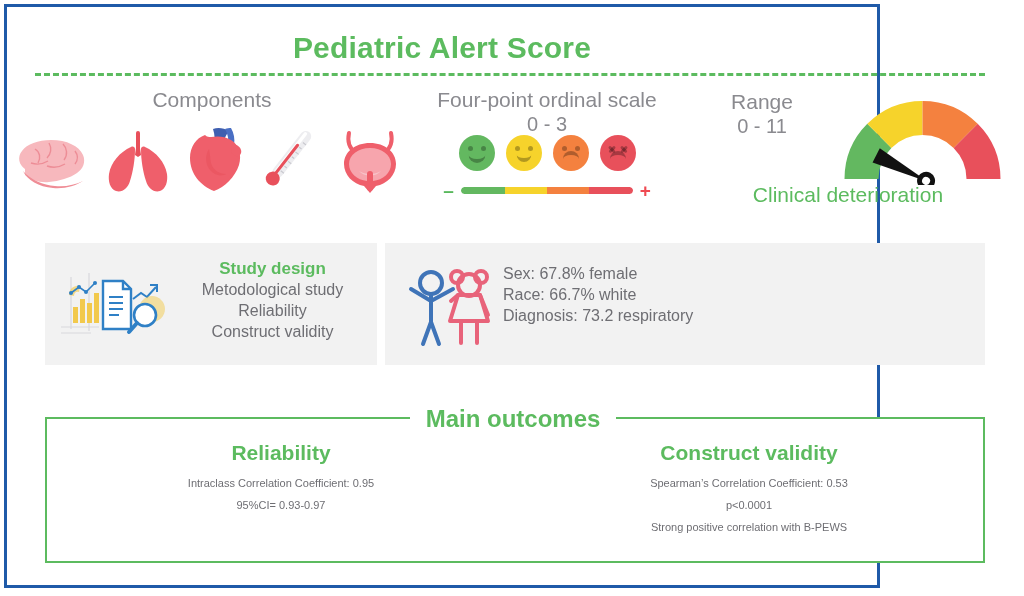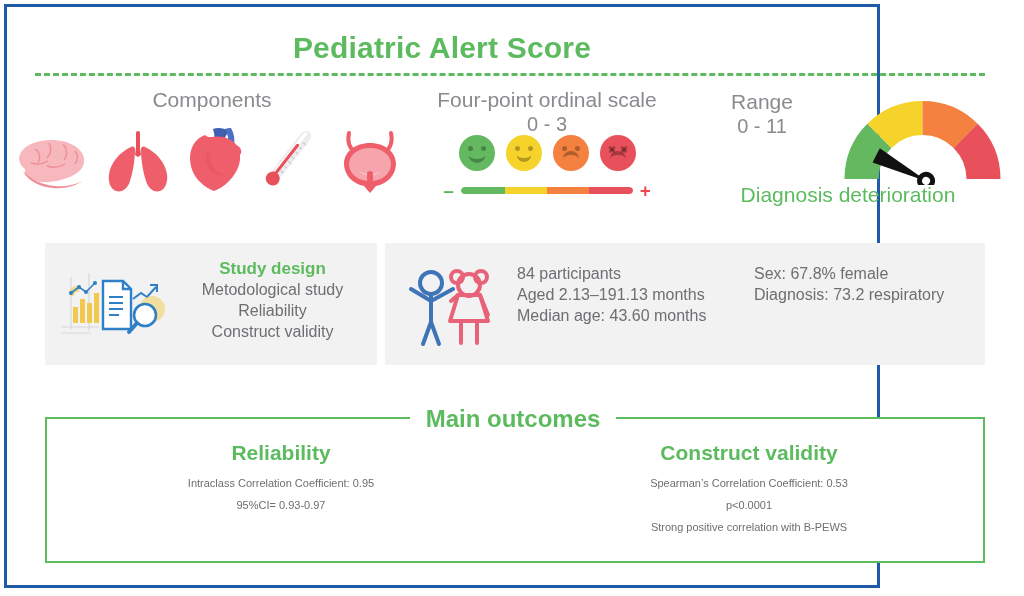--- a/index.html
+++ b/index.html
@@ -255,21 +255,21 @@
             <path d="M55.2 -55.2 A78 78 0 0 1 78 0 L44 0 A44 44 0 0 0 31.1 -31.1 Z" fill="#e8505b"></path>
             <g transform="rotate(27)">
               <path d="M6 0 L-52 -8 L-52 8 Z" fill="#111111"></path>
               <circle cx="4" cy="0" r="9" fill="#111111"></circle>
               <circle cx="4" cy="0" r="4" fill="#ffffff"></circle>
             </g>
           </g>
         </svg>
       </div>
 
-      <div class="range-caption">Diagnosis deterioration</div>
+      <div class="range-caption">Clinical deterioration</div>
     </div>
 
   </div>
 
   <div class="panel panel-study">
     <span class="study-icon">
       <svg width="108" height="70" viewBox="0 0 108 70">
         <g stroke="#d8d8dc" stroke-width="1.2" fill="none">
           <path d="M2 56h38M2 62h30M12 6v52M30 2v58M46 10v48"></path>
         </g>
@@ -325,27 +325,23 @@
           <circle cx="54" cy="16" r="6"></circle>
           <circle cx="78" cy="16" r="6"></circle>
           <path d="M55 34l-7 6M77 34l8 20"></path>
           <path d="M55 34h22l8 26H47z"></path>
           <path d="M58 60v22M74 60v22"></path>
         </g>
       </svg>
     </span>
     <div class="pop-body">
       <div class="pop-cols">
-        <div class="pop-col left">
-          <div>84 participants</div>
-          <div>Aged 2.13–191.13 months</div>
-          <div>Median age: 43.60 months</div>
-        </div>
         <div class="pop-col">
           <div>Sex: 67.8% female</div>
+          <div>Race: 66.7% white</div>
           <div>Diagnosis: 73.2 respiratory</div>
         </div>
       </div>
     </div>
   </div>
 
   <div class="outcomes">
     <div class="out-cols">
       <div class="out-col">
         <div class="out-head">Reliability</div>

